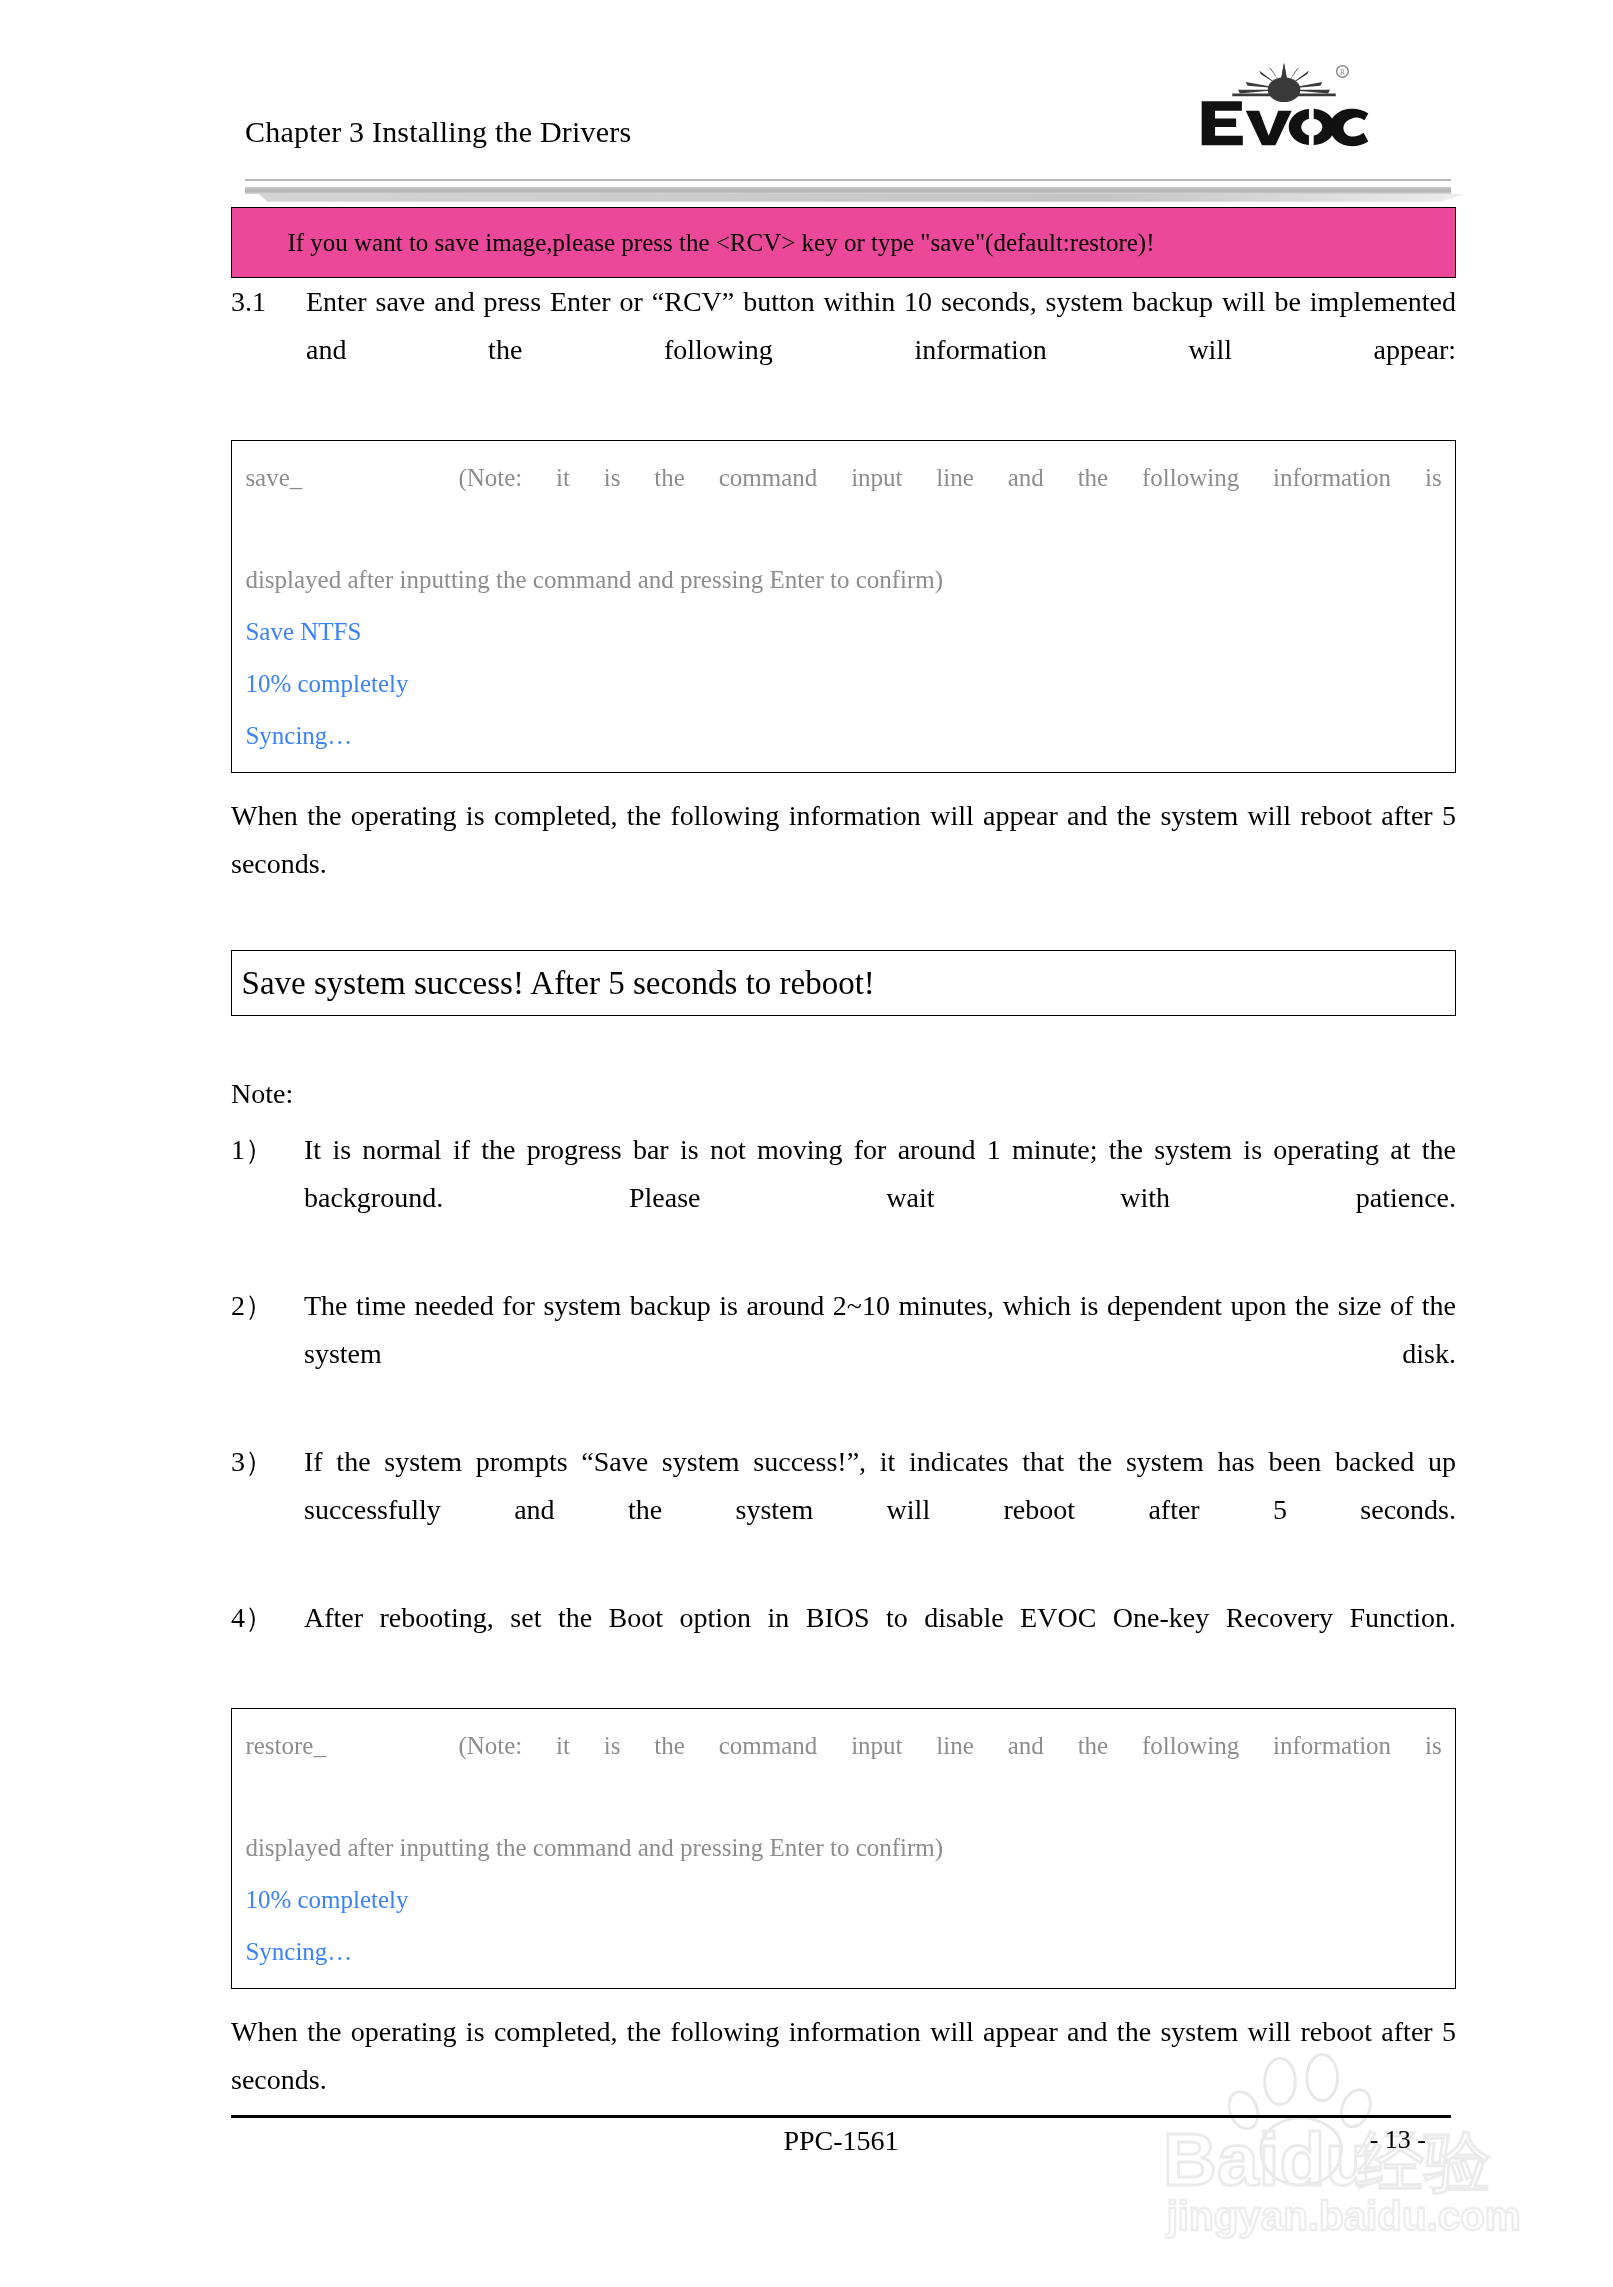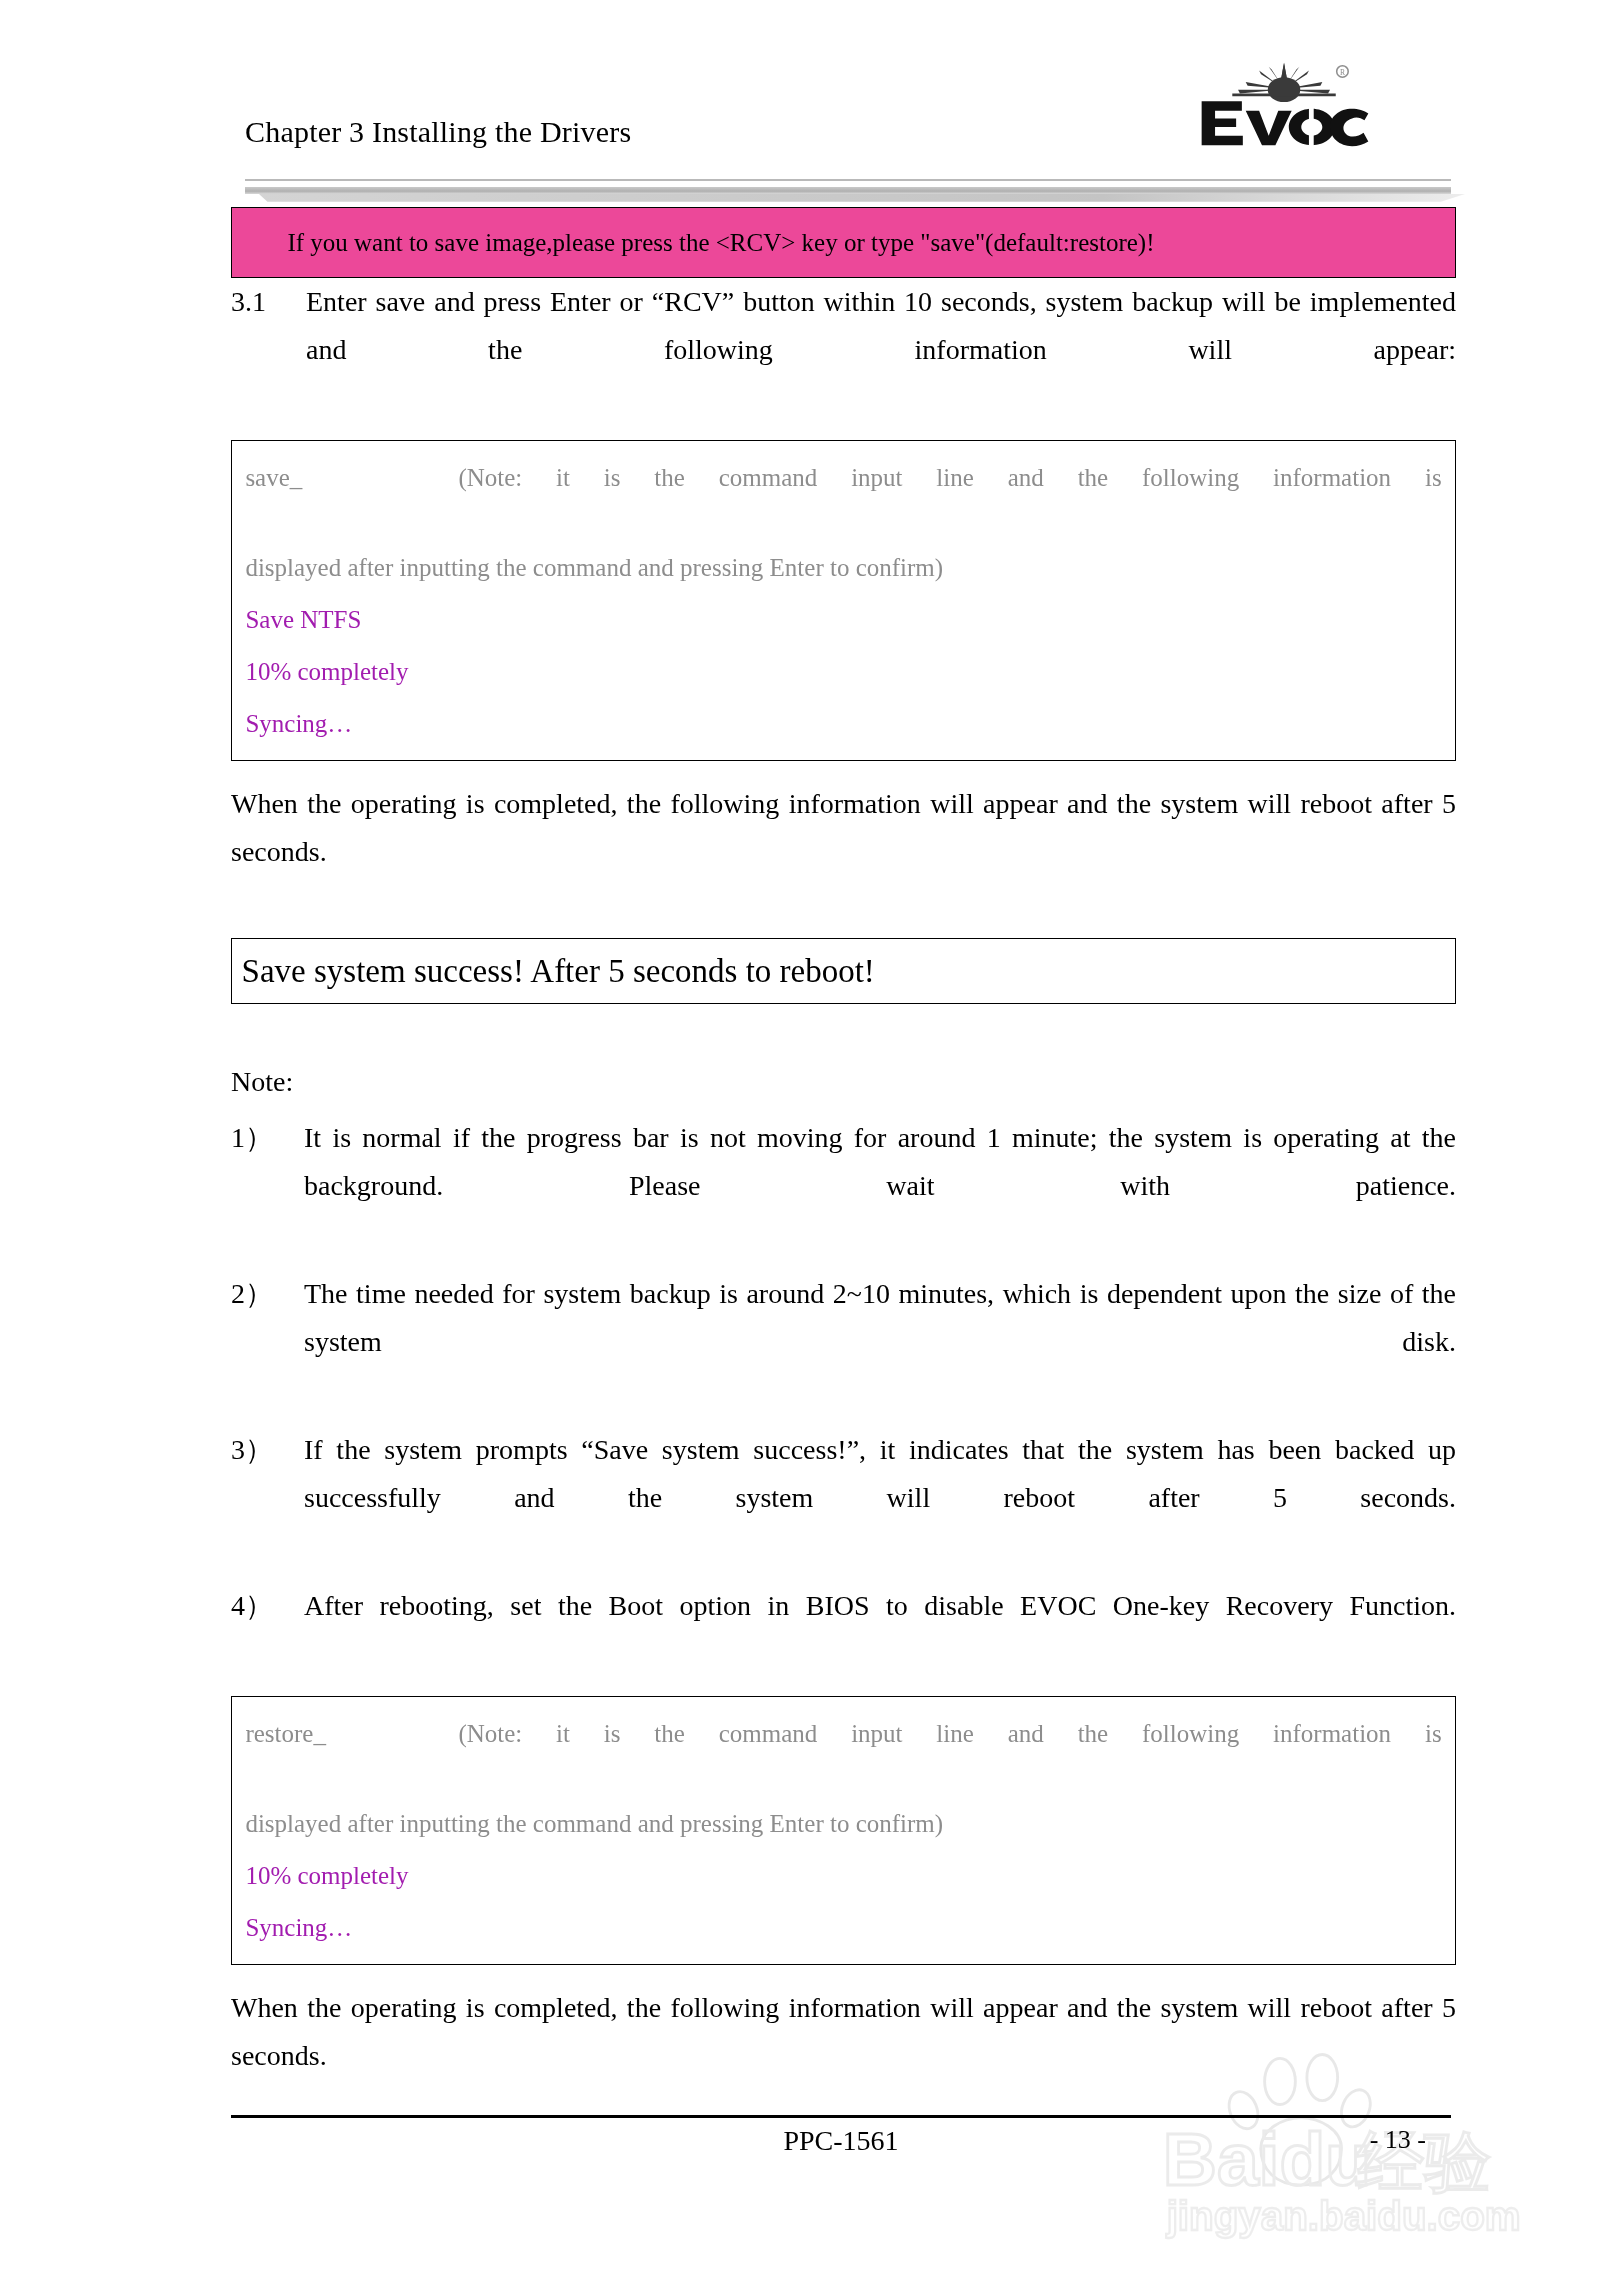--- a/index.html
+++ b/index.html
@@ -151,25 +151,25 @@
   }
   .term-note::after {
     content: "";
     display: inline-block;
     width: 100%;
   }
   .term-note2 {
     font-size: 25px;
     color: #8d8d8d;
     line-height: 1.62;
-    margin-top: 9px;
+    margin-top: 21px;
   }
   .term-line {
     font-size: 25px;
-    color: #a21caf;
+    color: #3b82f6;
     line-height: 1.62;
     margin-top: 11.5px;
   }
 
   
   .para {
     margin-top: 19px;
     font-size: 28px;
     line-height: 1.72;
     text-align: justify;

